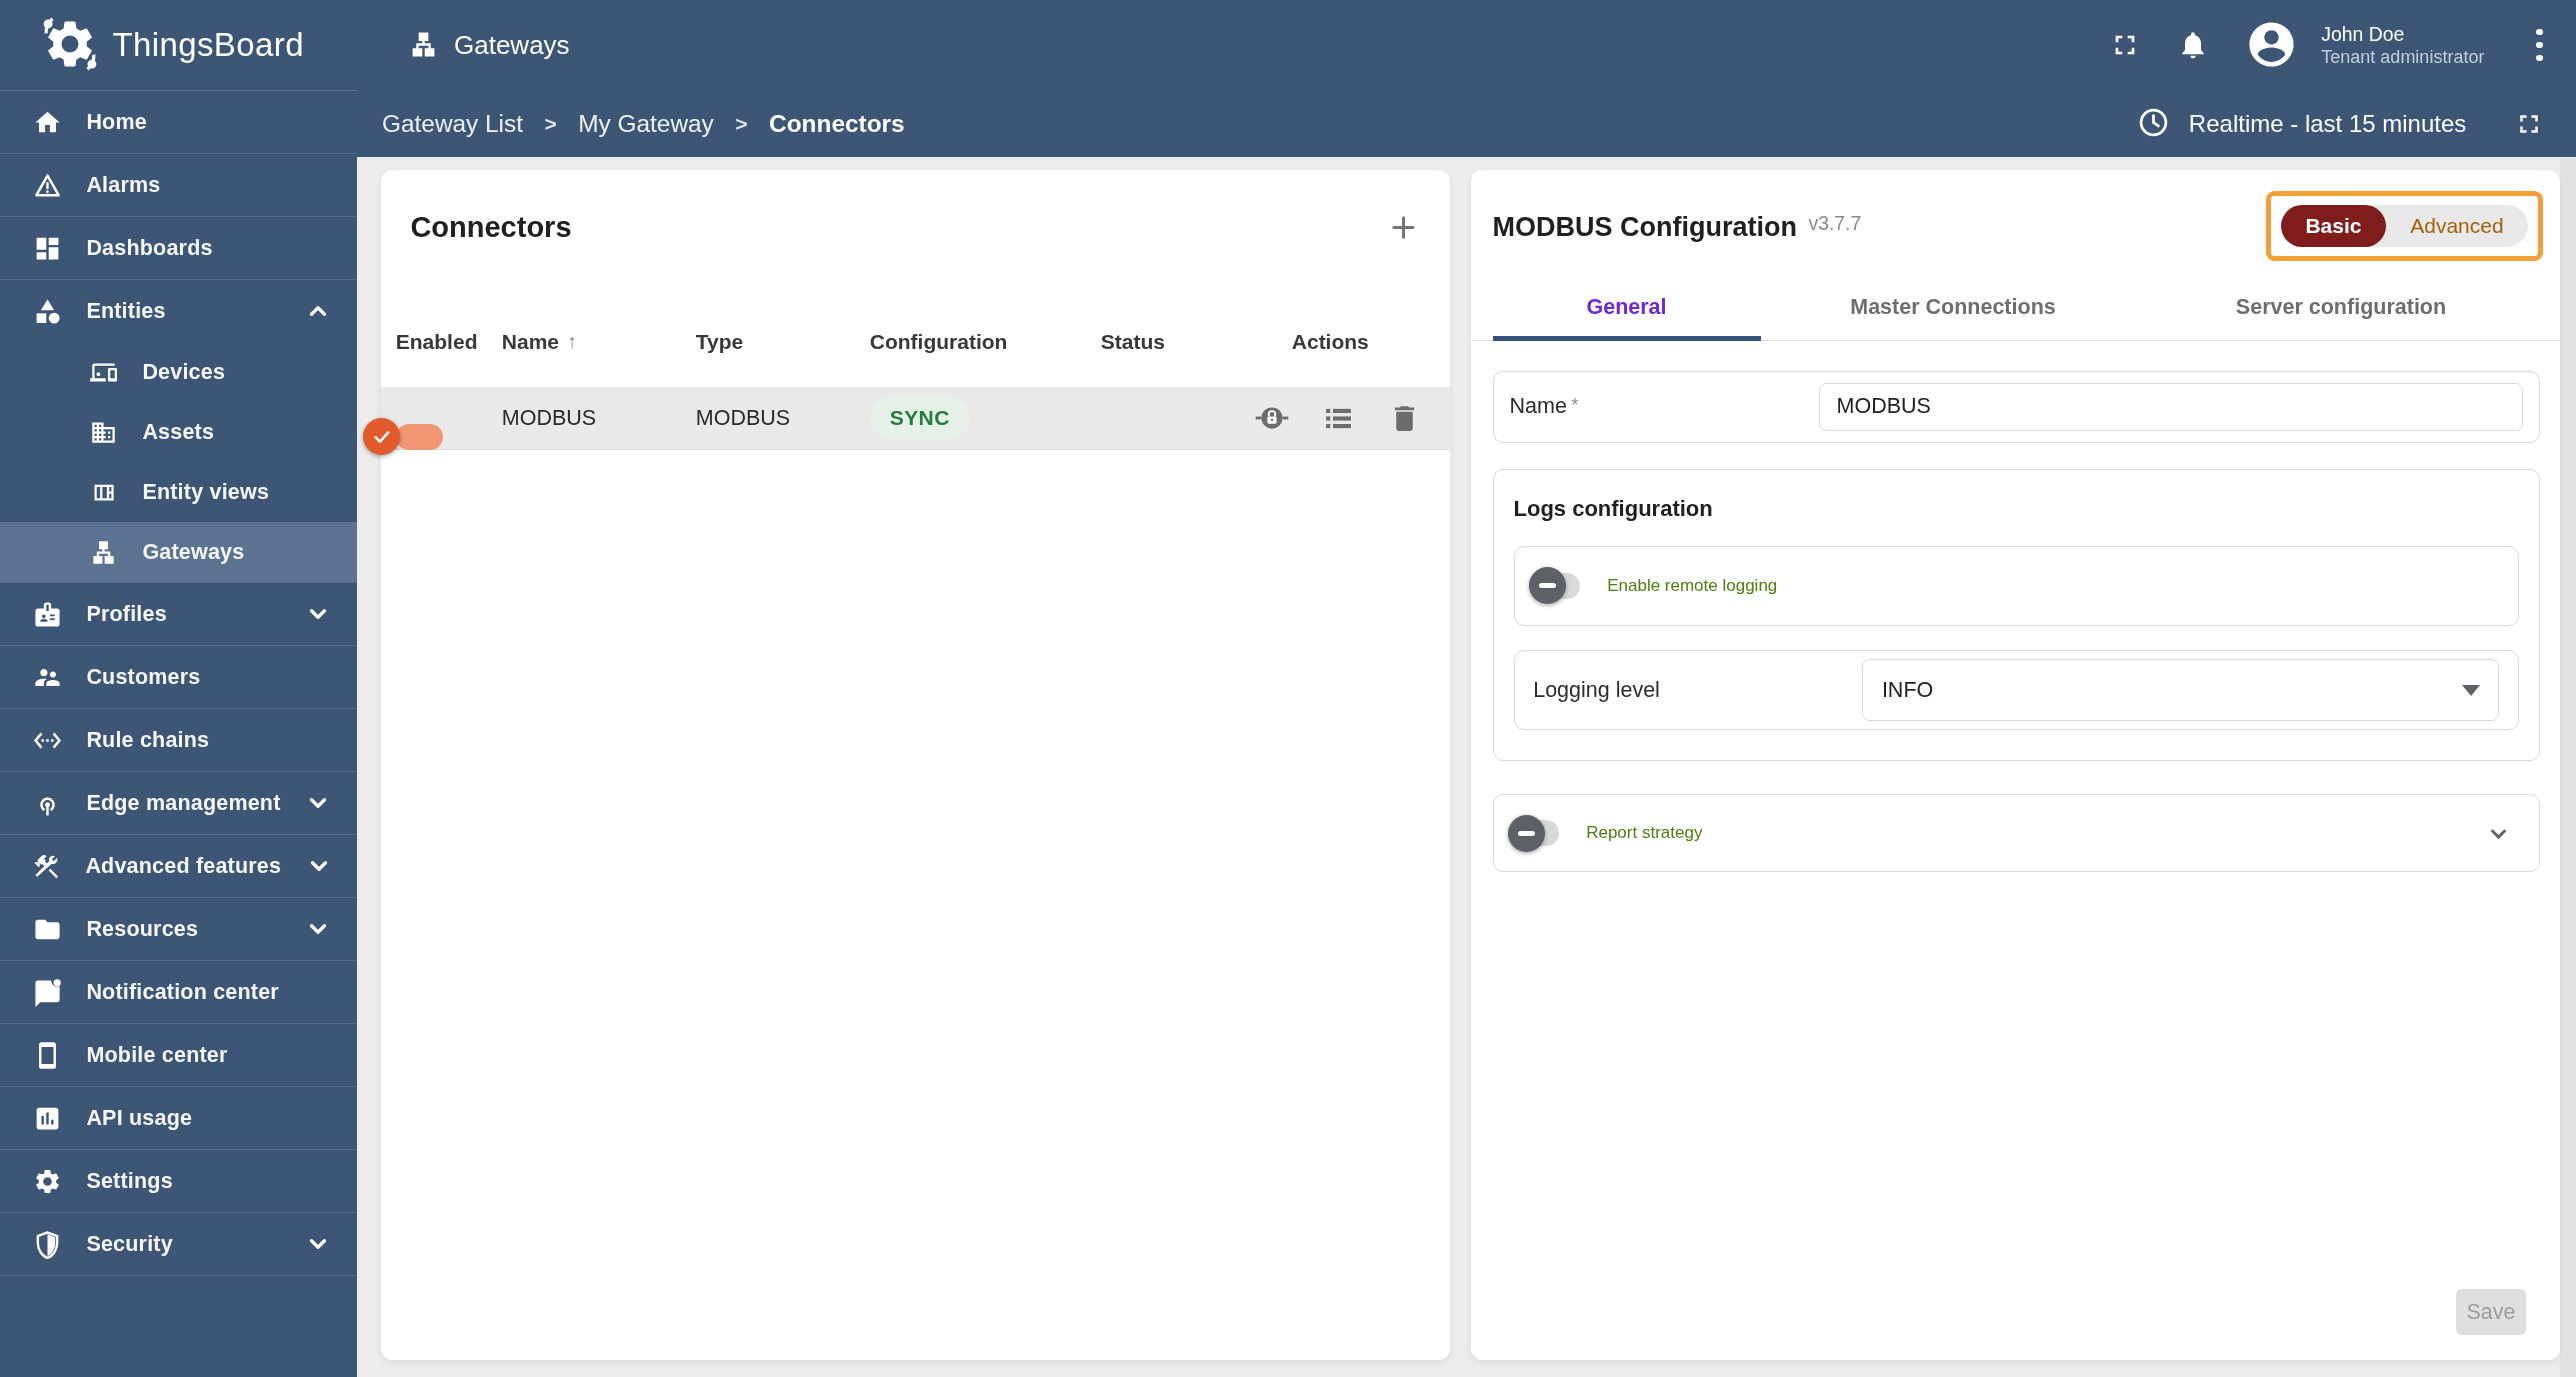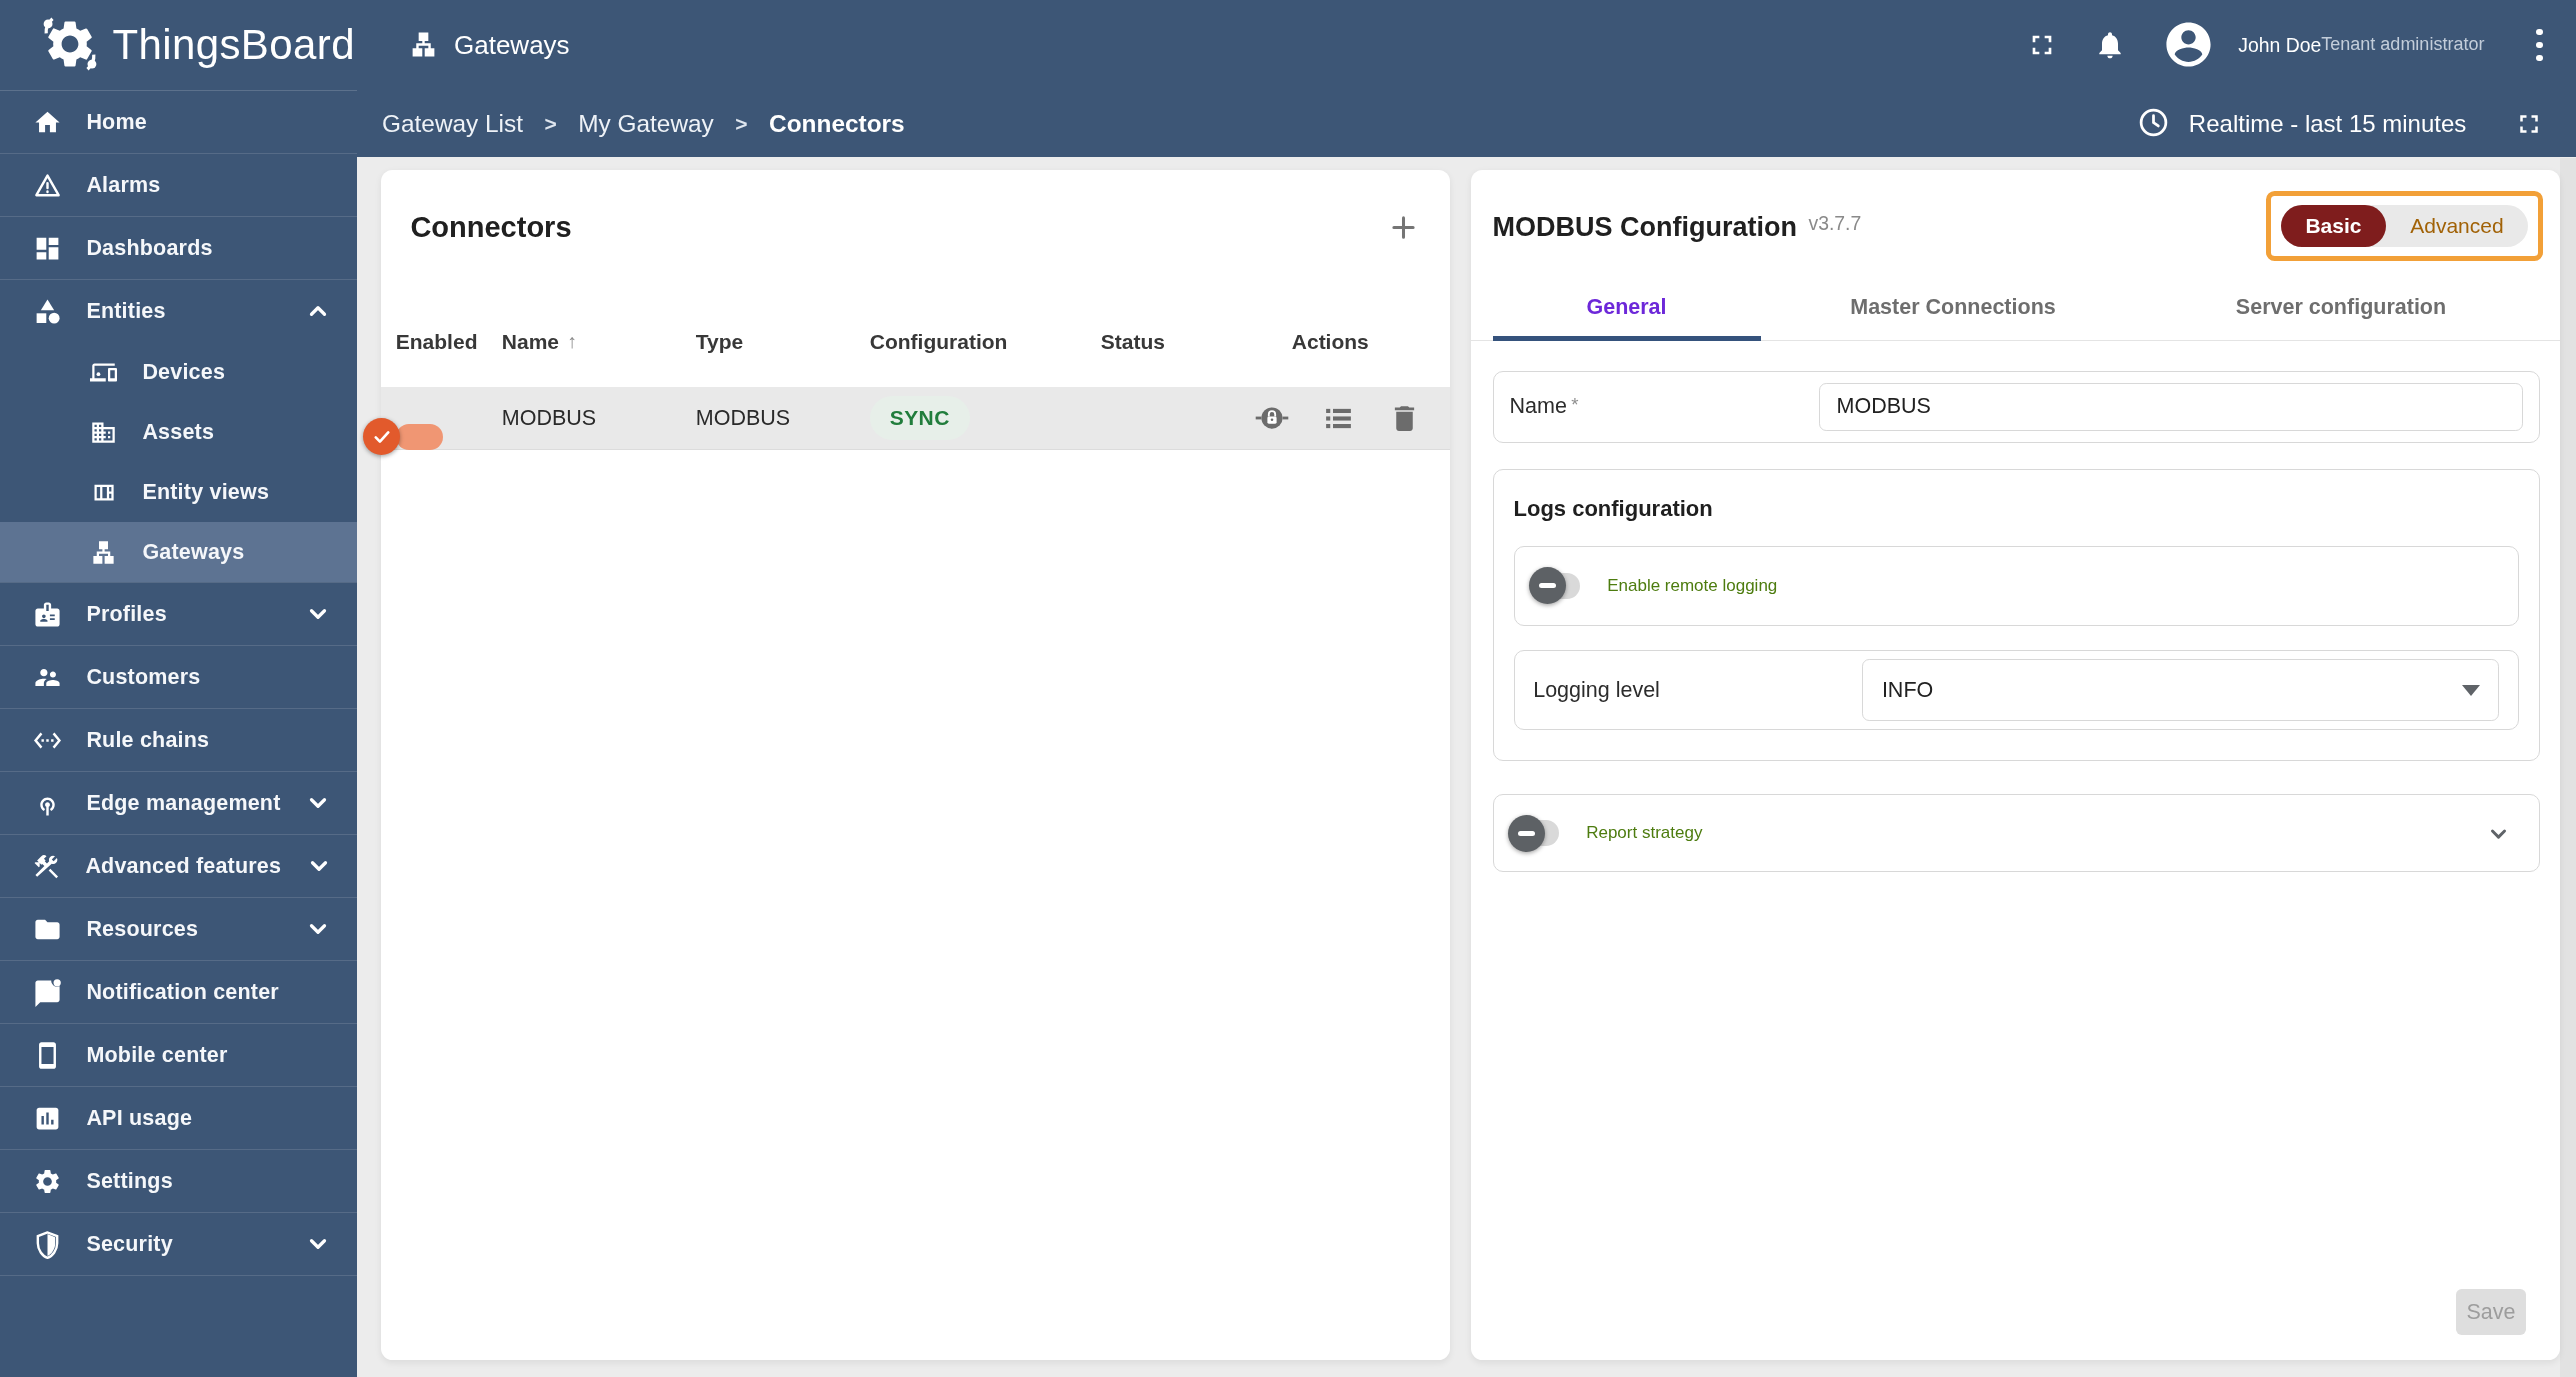--- a/index.html
+++ b/index.html
@@ -3,25 +3,25 @@
 <meta charset="utf-8">
 <style>
   html,body{margin:0;padding:0;background:#ececec;}
   .page{position:relative;width:2576px;height:1377px;overflow:hidden;
         font-family:"Liberation Sans",sans-serif;background:#ececec;}
 
   
   .topbar{position:absolute;left:0;top:0;width:2576px;height:90px;background:#3d5676;
           display:flex;align-items:center;color:#fff;}
   .brand{width:357px;display:flex;align-items:center;gap:14.4px;padding-left:42px;box-sizing:border-box;}
-  .brand-name{font-size:42px;font-weight:500;letter-spacing:0.4px;}
+  .brand-name{font-size:33px;font-weight:500;letter-spacing:0.4px;}
   .pagetitle{display:flex;align-items:center;gap:16px;margin-left:52px;}
   .pagetitle-label{font-size:26px;font-weight:500;}
   .top-right{margin-left:auto;display:flex;align-items:center;gap:36px;padding-right:29px;}
-  .user-block{display:flex;flex-direction:row;line-height:1.25;margin-left:-13px;}
+  .user-block{display:flex;flex-direction:column;line-height:1.25;margin-left:-13px;}
   .user-name{font-size:19.4px;color:#fff;}
   .user-role{font-size:18px;color:#c3cdda;}
   .kebab{display:flex;flex-direction:column;gap:6.5px;margin-left:11.5px;padding:4.3px;}
   .kebab i{width:6.5px;height:6.5px;border-radius:50%;background:#fff;}
 
   
   .subbar{position:absolute;left:0;top:90px;width:2576px;height:67px;background:#3d5676;
           display:flex;align-items:center;color:#fff;padding:0 32px 0 382px;box-sizing:border-box;}
   .crumbs{display:flex;align-items:center;gap:21.5px;}
   .crumb{font-size:24.4px;color:#eef2f7;}

